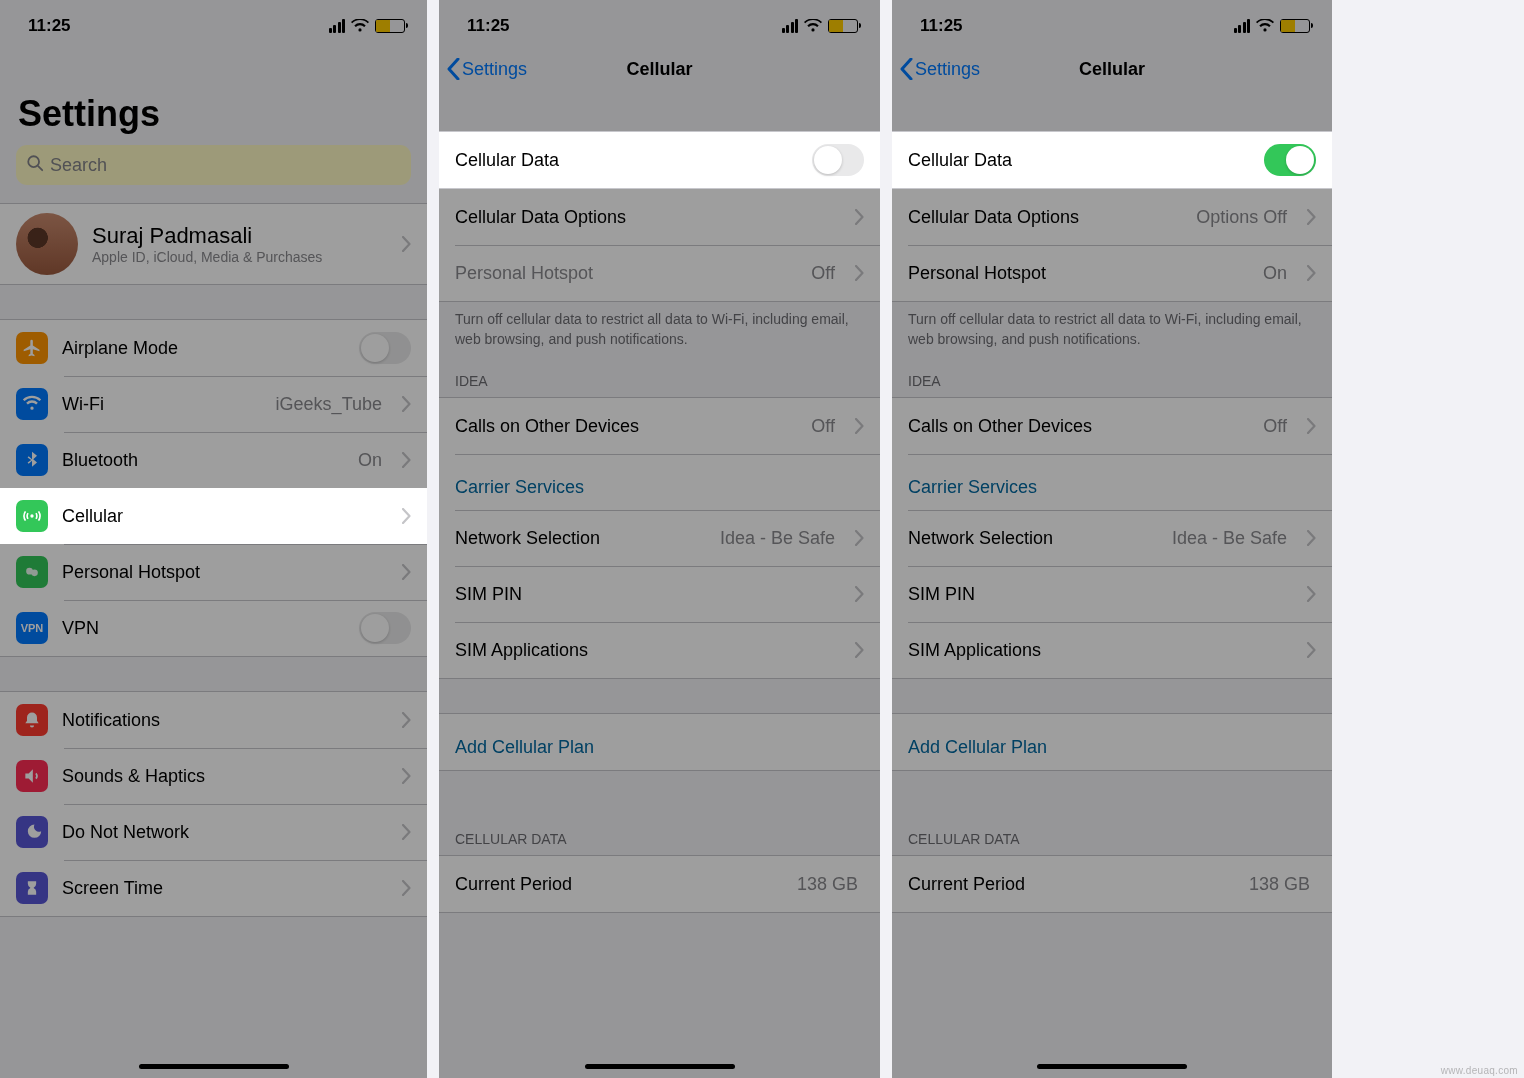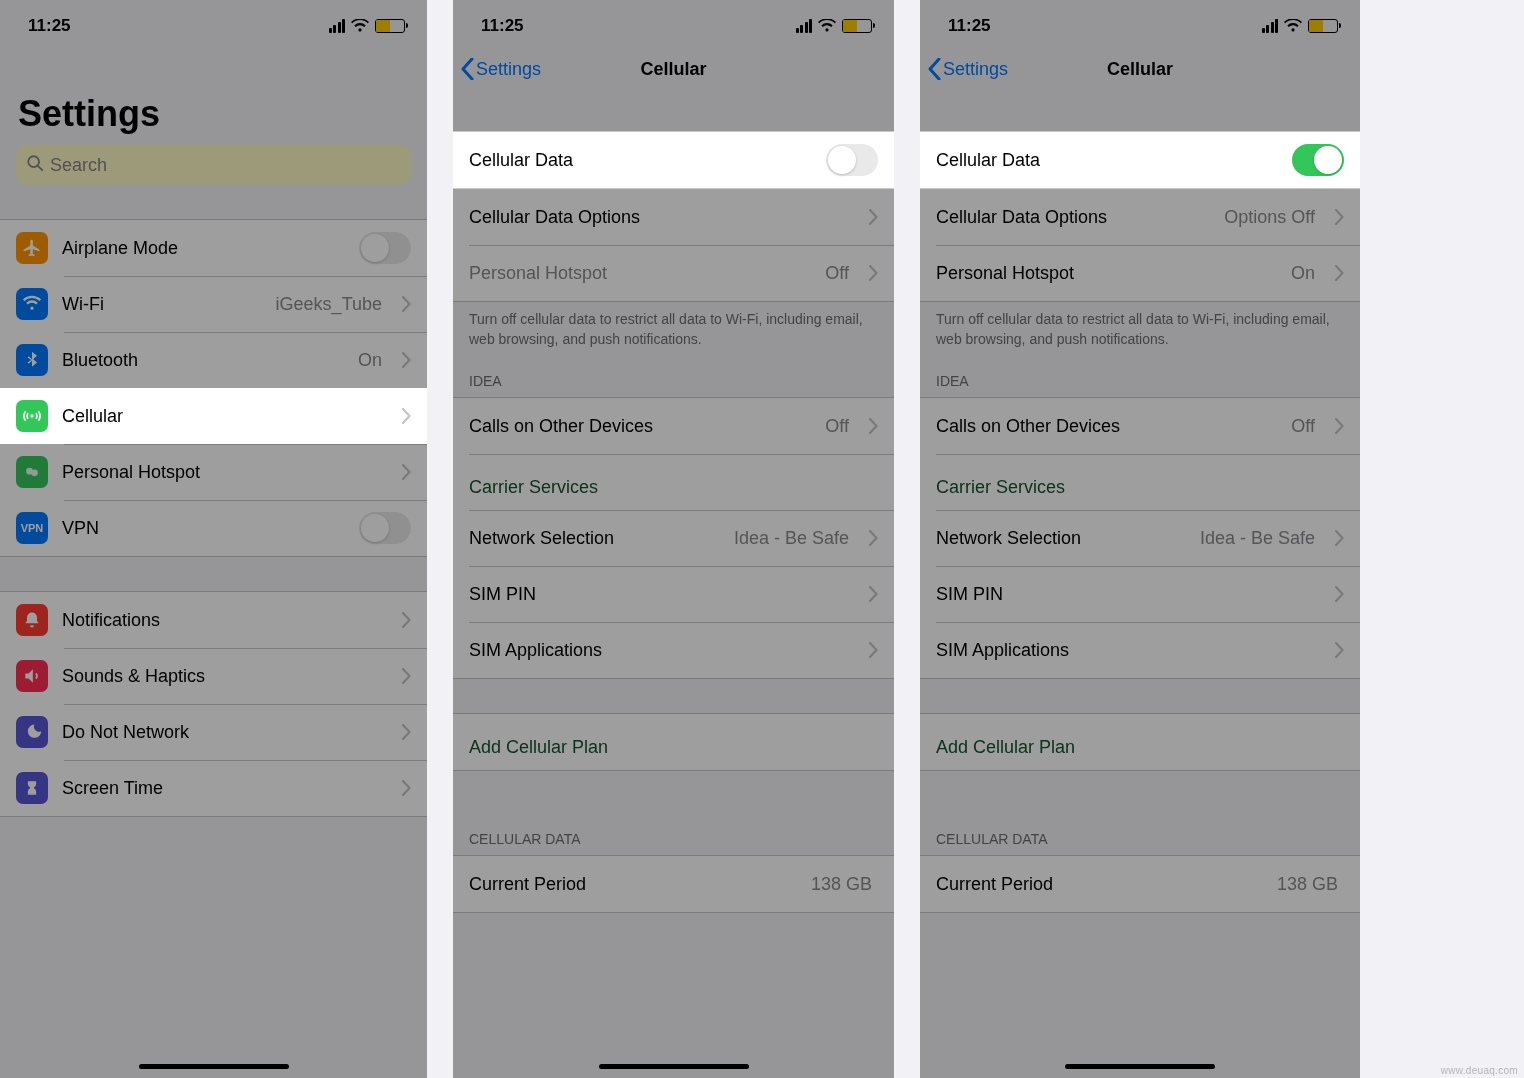--- a/index.html
+++ b/index.html
@@ -1,21 +1,21 @@
 <!DOCTYPE html>
 <html><head>
 <meta charset="utf-8">
 <style>
   * { box-sizing: border-box; margin: 0; padding: 0; }
   body {
     font-family: -apple-system, "Helvetica Neue", Helvetica, Arial, sans-serif;
     width: 1524px; height: 1078px; background: #f2f2f6; overflow: hidden;
     position: relative;
   }
-  .container { display: flex; width: 1404px; height: 1078px; gap: 14px; }
+  .container { display: flex; width: 1404px; height: 1078px; }
   .screen { position: relative; background: #f2f2f6; overflow: hidden; }
   .s1 { width: 427px; }
   .s2 { width: 441px; margin-left: 12px; }
   .s3 { width: 440px; margin-left: 12px; }
 
   .dim-overlay {
     position: absolute; inset: 0; background: rgba(0,0,0,0.38);
     pointer-events: none; z-index: 5;
   }
 
@@ -58,21 +58,21 @@
   .row {
     min-height: 49px; padding: 6px 16px; display:flex; align-items:center; gap:14px;
     position:relative; font-size:18px; color:#000;
   }
   .row.tall{ min-height:56px; }
   .row + .row::before {
     content:""; position:absolute; left:16px; right:0; top:0; height:0.5px; background:#c7c7cc;
   }
   .row.indent + .row::before, .row-group .row.iconrow + .row.iconrow::before { left:64px; }
   .row .main-label { flex:1; }
-  .row .main-label.link { color:#14532d;margin-top:11px; }
+  .row .main-label.link { color:#0369a1;margin-top:11px; }
   .row .value { color:#8a8a8e; font-size:18px; margin-right:6px; }
   .row .sublabel { font-size:14px; color:#8a8a8e; }
   .row .chev { color:#c5c5c8; }
   .row .chev svg{display:block;}
   .row.profile { min-height:80px; }
   .avatar { width:62px; height:62px; border-radius:50%; background:#b0746a; flex-shrink:0;
             background-image: radial-gradient(circle at 35% 40%, #5c3827 0 18%, transparent 19%),
                               linear-gradient(#c88a6e,#9b5a3f);}
   .icon-sq {
     width:32px; height:32px; border-radius:7px; display:flex; align-items:center; justify-content:center;
@@ -146,20 +146,34 @@
     <div class="search-box">
       <span>
         <svg width="18" height="18" viewBox="0 0 20 20">
             <circle cx="8.5" cy="8.5" r="6" stroke="#848489" stroke-width="2" fill="none"></circle>
             <line x1="13.5" y1="13.5" x2="18" y2="18" stroke="#848489" stroke-width="2" stroke-linecap="round"></line>
           </svg>
       </span>
       <span>Search</span>
     </div>
 
+    <div class="row-group mt-sm">
+      <div class="row profile iconrow">
+        <div class="avatar"></div>
+        <div style="flex:1">
+          <div style="font-size:22px">Suraj Padmasali</div>
+          <div class="sublabel">Apple ID, iCloud, Media &amp; Purchases</div>
+        </div>
+        <span class="chev">
+            <svg width="9" height="16" viewBox="0 0 9 16">
+              <path d="M1 1l6.5 7L1 15" stroke="#c5c5c8" stroke-width="2.2" fill="none" stroke-linecap="round" stroke-linejoin="round"></path>
+            </svg>
+          </span>
+      </div>
+    </div>
 
     <div class="row-group mt">
       <div class="row iconrow tall">
         <div class="icon-sq bg-orange">
             <svg viewBox="0 0 24 24">
               <path fill="#fff" d="M21 16v-2l-8-5V3.5a1.5 1.5 0 00-3 0V9l-8 5v2l8-2.5V19l-2 1.5V22l3.5-1 3.5 1v-1.5L13 19v-5.5z"></path>
             </svg>
           </div>
         <span class="main-label">Airplane Mode</span>
         <span class="toggle">

